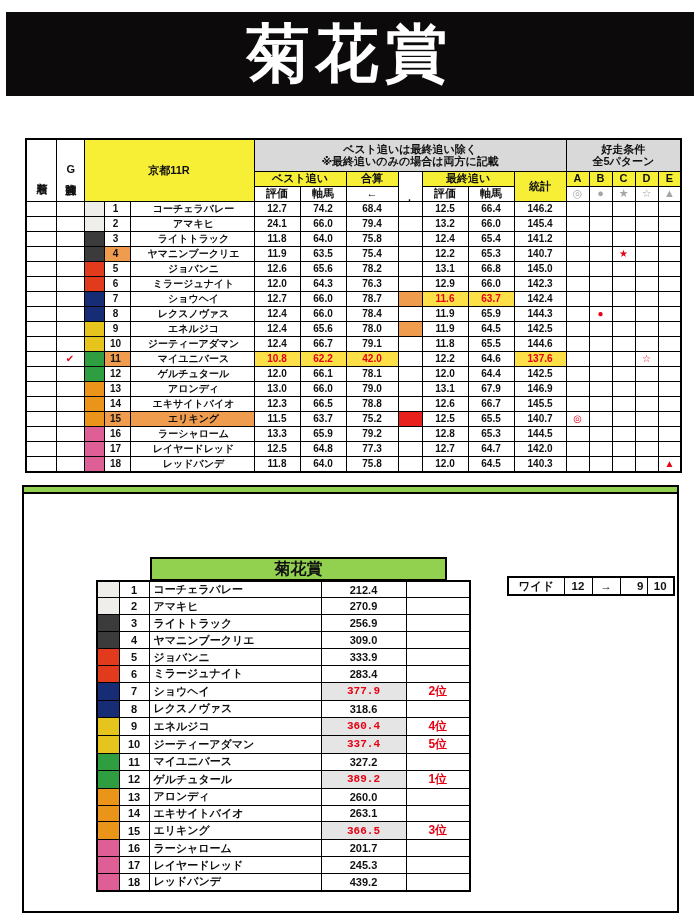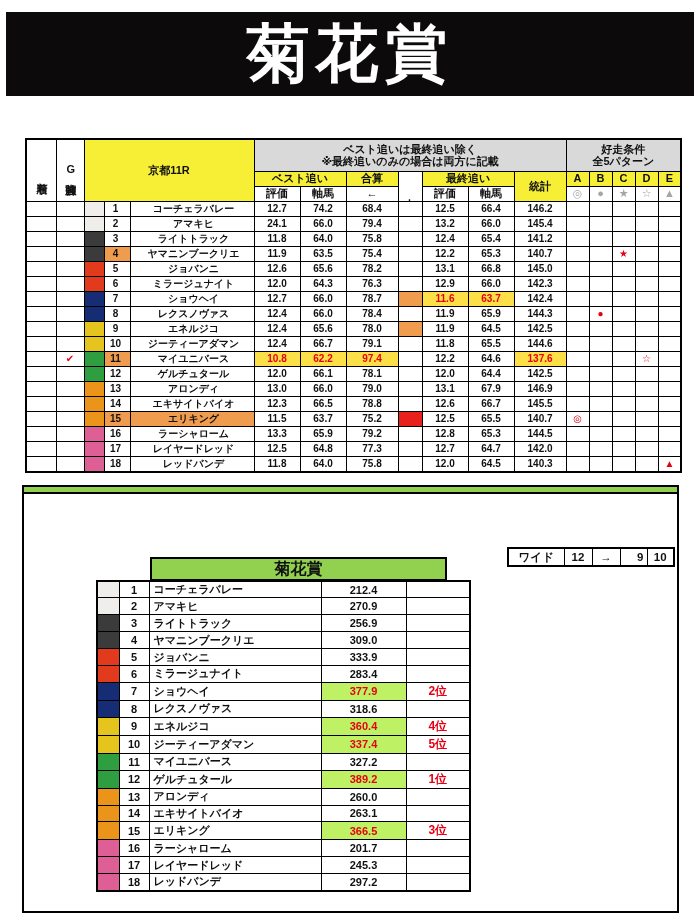--- a/index.html
+++ b/index.html
@@ -45,25 +45,25 @@
   #data-header { background:#92d050; border-bottom:2px solid #000; padding:2px 7px 3px 7px;
     font-size:13.5px; font-weight:bold; line-height:1.2; }
   #lower-title { left:150px; top:557px; width:297px; height:24px; background:#92d050;
     border:2px solid #000; display:flex; align-items:center; justify-content:center;
     font-size:16px; font-weight:bold; }
   #lower-table { left:96px; top:580px; width:373px; border-collapse:collapse;
     table-layout:fixed; border:2px solid #000; }
   #lower-table td { border:1px solid #000; font-weight:bold; font-size:11px;
     height:16.9px; overflow:hidden; white-space:nowrap; text-align:center; }
   #lower-table td.l-name { text-align:left; padding-left:4px; }
-  #lower-table td.pinkv { background:#bef264; color:#e60012; }
+  #lower-table td.pinkv { background:#e5e5e5; color:#e60012;font-family:Liberation Mono, monospace; }
   #lower-table td.l-rank { color:#e60012; font-size:12px; }
 
   
-  #wide-table { left:507px; top:547px; border-collapse:collapse; table-layout:fixed; border:2px solid #000; }
+  #wide-table { left:507px; top:576px; border-collapse:collapse; table-layout:fixed; border:2px solid #000; }
   #wide-table td { border:1px solid #000; font-weight:bold; font-size:11.5px;
     height:18px; text-align:center; white-space:nowrap; }
   #wide-table td.w-num-r { text-align:right; padding-right:3px; }
 </style>
 </head>
 <body>
 
 <div id="title-bar" class="abs">
   <span>菊花賞</span>
 </div>
@@ -319,21 +319,21 @@
         <td class="c-mark"></td>
       </tr>
       <tr>
         <td class="c-chaku"></td>
         <td class="c-gmae chk">✔</td>
         <td class="c-swatch" style="background: rgb(47, 158, 65);"></td>
         <td class="c-num hl">11</td>
         <td class="c-name">マイユニバース</td>
         <td class="c-val pink">10.8</td>
         <td class="c-val pink">62.2</td>
-        <td class="c-val pink">97.4</td>
+        <td class="c-val pink">42.0</td>
         <td class="c-jitsu"></td>
         <td class="c-val">12.2</td>
         <td class="c-val">64.6</td>
         <td class="c-val pink">137.6</td>
         <td class="c-mark"></td>
         <td class="c-mark"></td>
         <td class="c-mark"></td>
         <td class="c-mark">☆</td>
         <td class="c-mark"></td>
       </tr>
@@ -624,17 +624,17 @@
         <td class="l-swatch" style="background: rgb(222, 95, 149);"></td>
         <td class="l-num">17</td>
         <td class="l-name">レイヤードレッド</td>
         <td class="l-value">245.3</td>
         <td class="l-rank"></td>
       </tr>
       <tr>
         <td class="l-swatch" style="background: rgb(222, 95, 149);"></td>
         <td class="l-num">18</td>
         <td class="l-name">レッドバンデ</td>
-        <td class="l-value">297.2</td>
+        <td class="l-value">439.2</td>
         <td class="l-rank"></td>
       </tr>
     </tbody>
 </table>
 
 </body></html>

